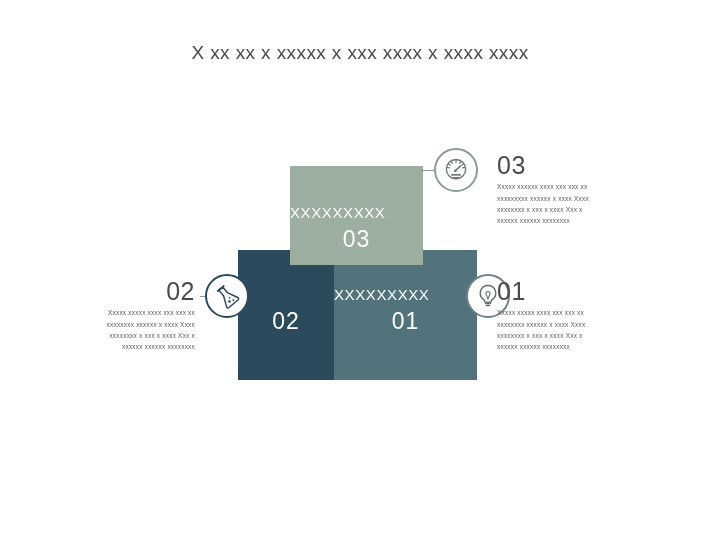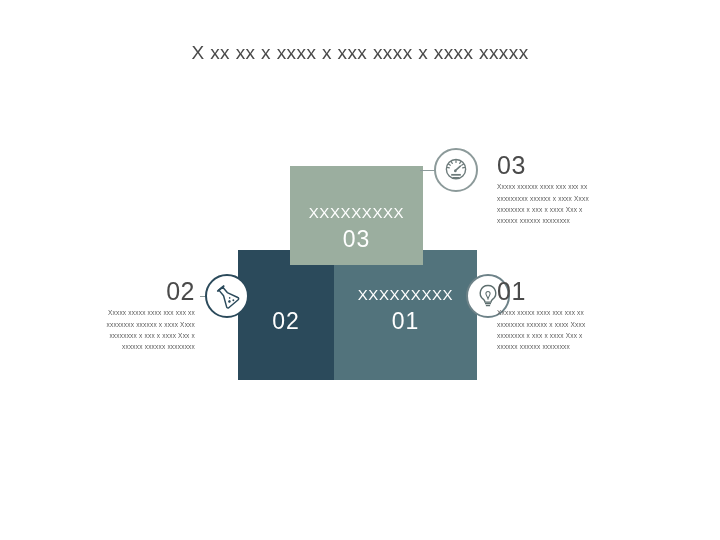--- a/index.html
+++ b/index.html
@@ -57,21 +57,20 @@
     top: 166px;
     width: 133px;
     height: 99px;
     background: #9bae9f;
   }
 
   .box-label {
     position: absolute;
     left: 0;
     width: 100%;
-    text-align: center;
     color: #ffffff;
     font-size: 15px;
     letter-spacing: 0.6px;
     white-space: nowrap;
   }
   .box-num {
     position: absolute;
     left: 0;
     width: 100%;
     text-align: center;
@@ -162,21 +161,21 @@
     top: 152px;
     width: 165px;
     text-align: left;
   }
 </style>
 </head>
 <body>
 
 <div class="slide">
 
-  <div class="slide-title">X xx xx x xxxx x xxx xxxx x xxxx xxxxx</div>
+  <div class="slide-title">X xx xx x xxxxx x xxx xxxx x xxxx xxxx</div>
 
   <div class="connector conn-left"></div>
   <div class="connector conn-right"></div>
 
   <div class="box box-left">
     <div class="box-num">02</div>
   </div>
 
   <div class="box box-right">
     <div class="box-label">XXXXXXXXX</div>

